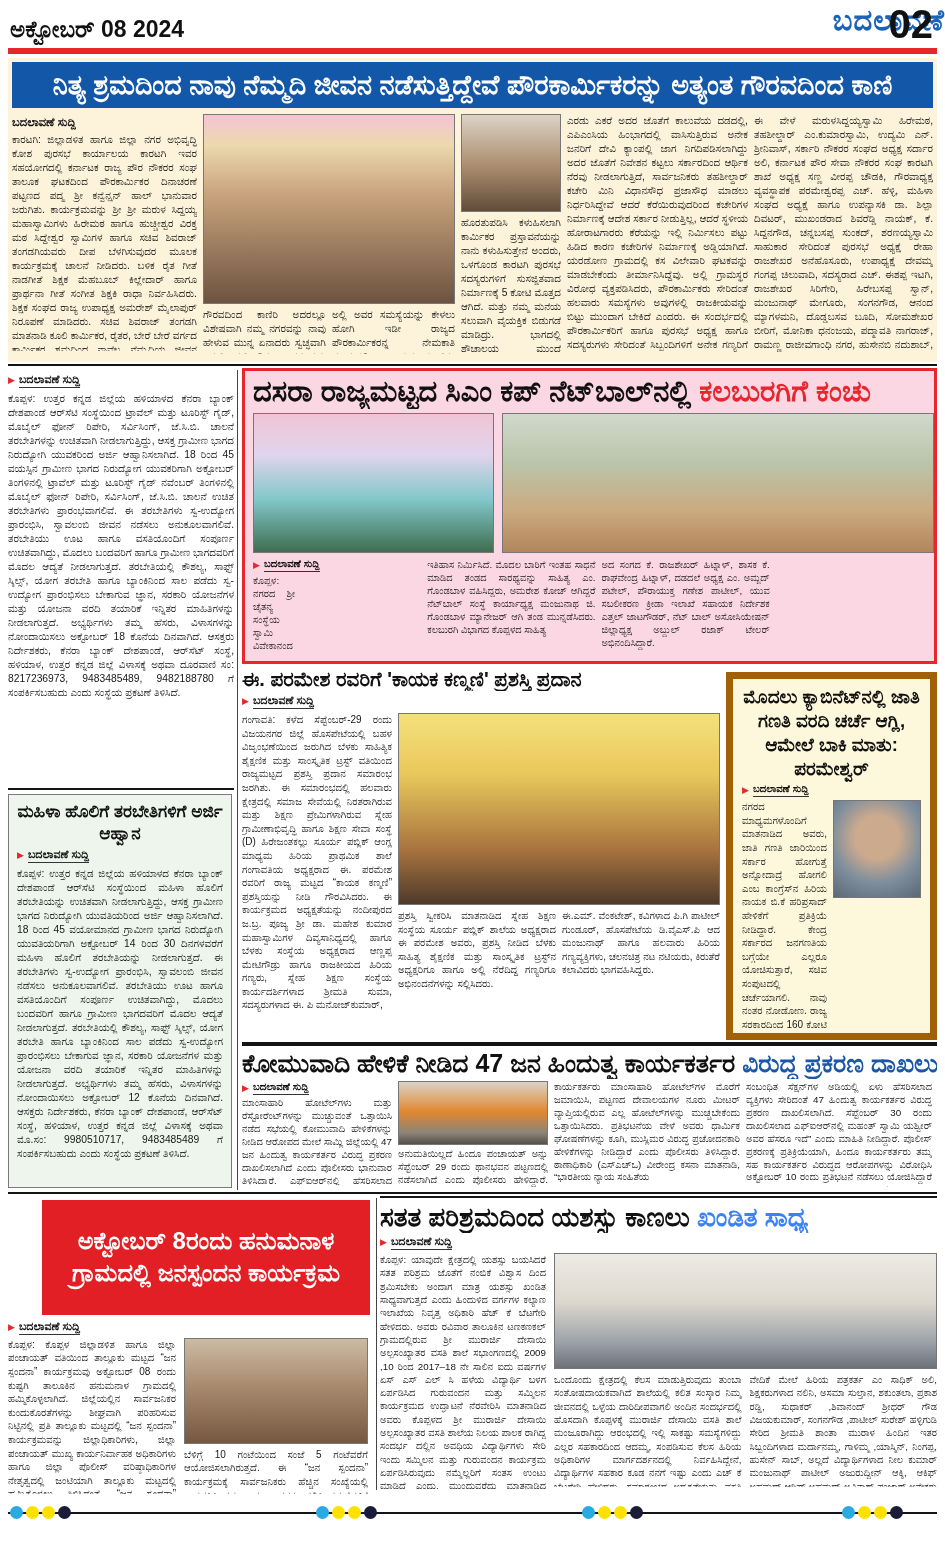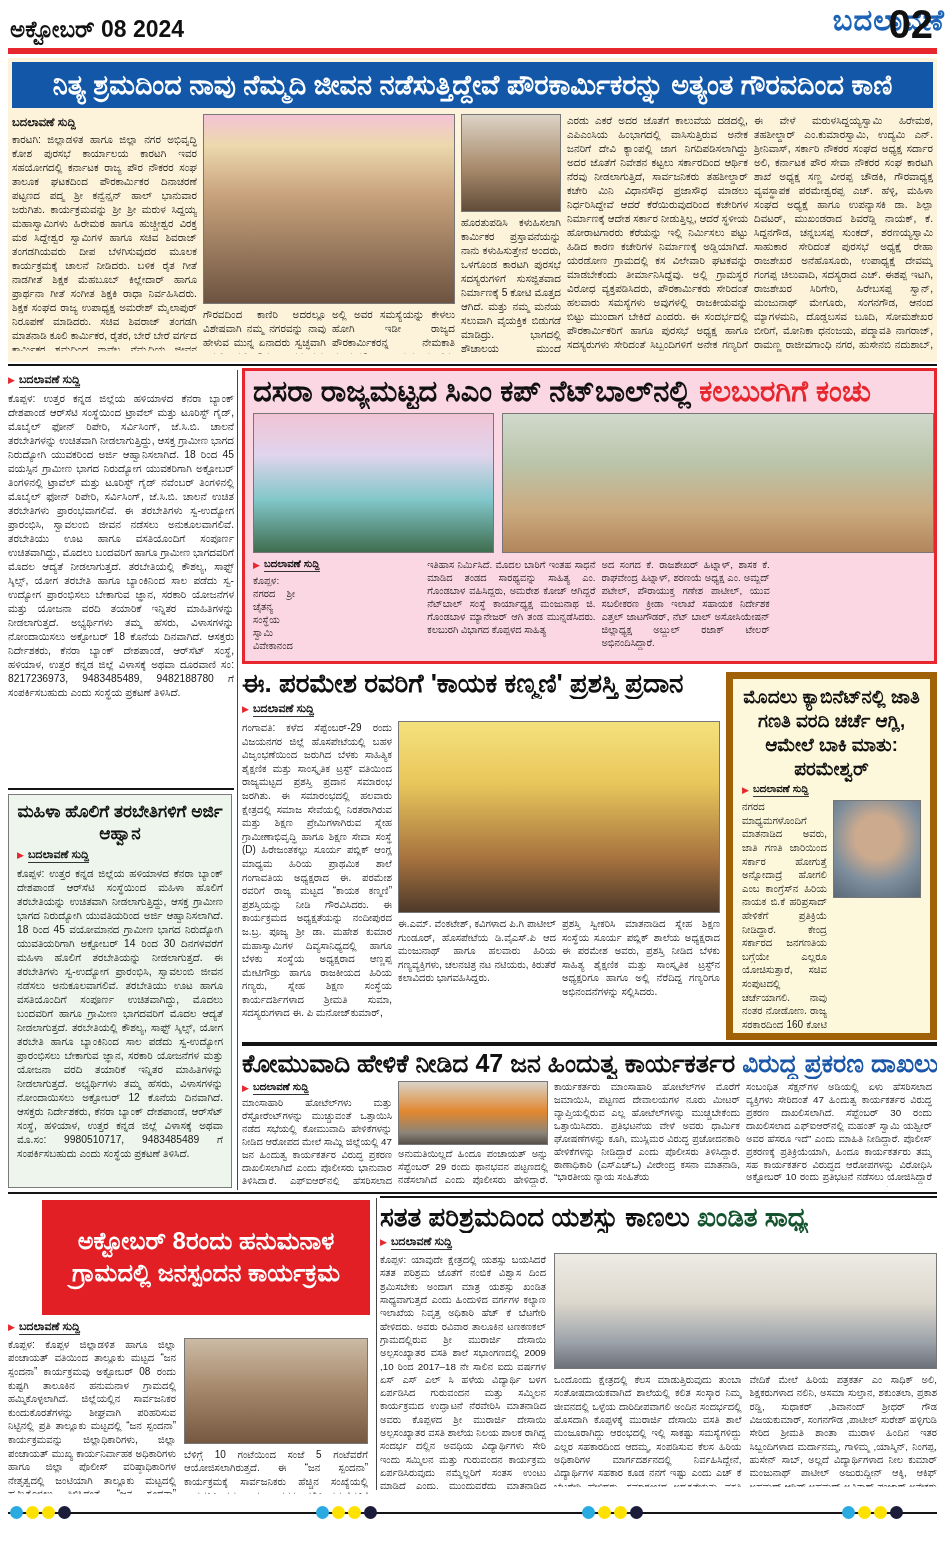--- a/index.html
+++ b/index.html
@@ -48,21 +48,21 @@
   
   .sports{position:absolute;left:242px;top:368px;width:695px;height:296px;background:#fbd7e3;
           border:3px solid #e8262d;box-sizing:border-box;overflow:hidden;}
   .sports h2{margin:4px 8px;font-size:29px;font-weight:bold;white-space:nowrap;overflow:hidden;}
   .sports h2 .acc{color:#e8262d;}
   .sports .photos{display:flex;gap:8px;margin:0 8px;height:140px;}
   .sports .txt{display:flex;gap:6px;margin:5px 8px 0 8px;height:96px;overflow:hidden;}
   .sports .txt .bt{font-size:9.8px;line-height:1.33;width:25%;}
   
   .award{position:absolute;left:242px;top:668px;width:478px;height:374px;overflow:hidden;}
-  .award h2{margin:0;font-size:26px;font-weight:bold;white-space:nowrap;overflow:hidden;}
+  .award h2{margin:0;font-size:20px;font-weight:bold;white-space:nowrap;overflow:hidden;}
   .award .row{display:flex;gap:6px;height:310px;overflow:hidden;}
   .award .lcol{width:150px;}
   .award .rblock{width:322px;display:flex;flex-direction:column;}
   .award .caps{display:flex;gap:6px;margin-top:4px;height:112px;overflow:hidden;}
   .award .caps .bt{width:50%;font-size:10px;}
   
   .cabinet{position:absolute;left:726px;top:672px;width:211px;height:368px;background:#fdf8dc;
            border:7px solid #a16207;box-sizing:border-box;padding:6px 9px;overflow:hidden;}
   .cabinet h2{margin:0 0 2px 0;font-size:18.5px;line-height:1.3;font-weight:bold;text-align:center;}
   .cabinet .portrait{float:right;width:86px;height:96px;margin:0 0 4px 6px;}
@@ -79,21 +79,21 @@
   .jana{position:absolute;left:8px;top:1200px;width:362px;height:294px;overflow:hidden;}
   .jana .redbox{background:#e31f26;color:#fff;text-align:center;font-size:24px;font-weight:bold;
                 line-height:1.35;padding:25px 6px;margin-left:34px;}
   .jana .row{display:flex;gap:8px;height:196px;overflow:hidden;}
   .jana .lcol{width:168px;}
   .jana .rcol{width:184px;display:flex;flex-direction:column;}
   
   .succ{position:absolute;left:380px;top:1196px;width:557px;height:298px;border-top:2px solid #141414;
         padding-top:4px;box-sizing:border-box;overflow:hidden;}
   .succ h2{margin:0 0 1px 0;font-size:26px;font-weight:bold;white-space:nowrap;overflow:hidden;}
-  .succ h2 .acc{color:#14532d;}
+  .succ h2 .acc{color:#3b82f6;}
   .succ .row{display:flex;gap:8px;height:238px;overflow:hidden;}
   .succ .lcol{width:166px;}
   .succ .rblock{flex:1;display:flex;flex-direction:column;}
   .succ .caps{display:flex;gap:8px;margin-top:4px;height:114px;overflow:hidden;}
   .succ .caps .bt{width:50%;}
   
   .foot-line{position:absolute;left:8px;top:1512px;width:929px;height:2px;background:#141414;}
   .dots{position:absolute;top:1506px;display:flex;gap:3px;}
   .dot{width:13px;height:13px;border-radius:50%;}
   .d-c{background:#29abe2;}.d-y{background:#ffe100;}.d-k{background:#1b1b3a;}
@@ -167,37 +167,37 @@
     </div>
     <div class="txt">
       <div style="width:25%">
         <div class="byline" style="margin:0 0 2px 0">
           <span class="tri">▶</span>
           <span class="bl" style="font-size:10px">ಬದಲಾವಣೆ ಸುದ್ದಿ</span>
         </div>
         <div class="bt" style="font-size:9.8px;line-height:1.33;height:78px">ಕೊಪ್ಪಳ: ನಗರದ ಶ್ರೀ ಚೈತನ್ಯ ಸಂಸ್ಥೆಯ ಸ್ವಾಮಿ ವಿವೇಕಾನಂದ ಪಿಯು ಕಾಲೇಜಿನ ಐದು ಜನ ಬಾಲಕಿಯರನ್ನು ಒಳಗೊಂಡ ಕಲಬುರಗಿ ಮಹಿಳಾ ನೆಟ್ ಬಾಲ್ ತಂಡ ರಾಜ್ಯಮಟ್ಟದ ಸಿಎಂ ಕಪ್ ನೆಟ್‌ಬಾಲ್ ಪಂದ್ಯಾಟದಲ್ಲಿ ರಾಜ್ಯಕ್ಕೆ ತೃತೀಯ ಸ್ಥಾನ (ಕಂಚಿನ ಪದಕ) ಸಂಪಾದಿಸುವ ಮೂಲಕ</div>
       </div>
       <div class="bt">ಇತಿಹಾಸ ನಿರ್ಮಿಸಿದೆ. ಮೊದಲ ಬಾರಿಗೆ ಇಂತಹ ಸಾಧನೆ ಮಾಡಿದ ತಂಡದ ಸಾರಥ್ಯವನ್ನು ಸಾಹಿತ್ಯ ಎಂ. ಗೊಂಡಬಾಳ ವಹಿಸಿದ್ದರು, ಅಮರೇಶ ಕೋಚ್ ಆಗಿದ್ದರೆ ನೆಟ್‌ಬಾಲ್ ಸಂಸ್ಥೆ ಕಾರ್ಯಾಧ್ಯಕ್ಷ ಮಂಜುನಾಥ ಜಿ. ಗೊಂಡಬಾಳ ಮ್ಯಾನೇಜರ್ ಆಗಿ ತಂಡ ಮುನ್ನಡೆಸಿದರು. ಕಲಬುರಗಿ ವಿಭಾಗದ ಕೊಪ್ಪಳದ ಸಾಹಿತ್ಯ</div>
-      <div class="bt">ಅದ ಸಂಗದ ಕೆ. ರಾಜಶೇಖರ್ ಹಿಟ್ನಾಳ್, ಶಾಸಕ ಕೆ. ರಾಘವೇಂದ್ರ ಹಿಟ್ನಾಳ್, ಶರಣಯೆ ಅಧ್ಯಕ್ಷ ಎಂ. ಅಮ್ಜದ್ ಪಟೇಲ್, ಪೌರಾಯುಕ್ತ ಗಣೇಶ ಪಾಟೀಲ್, ಯುವ ಸಬಲೀಕರಣ ಕ್ರೀಡಾ ಇಲಾಖೆ ಸಹಾಯಕ ನಿರ್ದೇಶಕ ಎತ್ತಲ್ ಜಾಟಗೌಡರ್, ನೆಟ್ ಬಾಲ್ ಅಸೋಸಿಯೇಷನ್ ಜಿಲ್ಲಾಧ್ಯಕ್ಷ ಅಬ್ದುಲ್ ರಜಾಕ್ ಟೇಲರ್ ಅಭಿನಂದಿಸಿದ್ದಾರೆ.</div>
+      <div class="bt">ಅದ ಸಂಗದ ಕೆ. ರಾಜಶೇಖರ್ ಹಿಟ್ನಾಳ್, ಶಾಸಕ ಕೆ. ರಾಘವೇಂದ್ರ ಹಿಟ್ನಾಳ್, ದಡದಲೆ ಅಧ್ಯಕ್ಷ ಎಂ. ಅಮ್ಜದ್ ಪಟೇಲ್, ಪೌರಾಯುಕ್ತ ಗಣೇಶ ಪಾಟೀಲ್, ಯುವ ಸಬಲೀಕರಣ ಕ್ರೀಡಾ ಇಲಾಖೆ ಸಹಾಯಕ ನಿರ್ದೇಶಕ ಎತ್ತಲ್ ಜಾಟಗೌಡರ್, ನೆಟ್ ಬಾಲ್ ಅಸೋಸಿಯೇಷನ್ ಜಿಲ್ಲಾಧ್ಯಕ್ಷ ಅಬ್ದುಲ್ ರಜಾಕ್ ಟೇಲರ್ ಅಭಿನಂದಿಸಿದ್ದಾರೆ.</div>
     </div>
   </section>
 
   <article class="award">
     <h2>ಈ. ಪರಮೇಶ ರವರಿಗೆ 'ಕಾಯಕ ಕಣ್ಮಣಿ' ಪ್ರಶಸ್ತಿ ಪ್ರದಾನ</h2>
     <div class="byline">
       <span class="tri">▶</span>
       <span class="bl">ಬದಲಾವಣೆ ಸುದ್ದಿ</span>
     </div>
     <div class="row">
       <div class="lcol bt" style="font-size:10px">ಗಂಗಾವತಿ: ಕಳೆದ ಸೆಪ್ಟೆಂಬರ್-29 ರಂದು ವಿಜಯನಗರ ಜಿಲ್ಲೆ ಹೊಸಪೇಟೆಯಲ್ಲಿ ಬಹಳ ವಿಜೃಂಭಣೆಯಿಂದ ಜರುಗಿದ ಬೆಳಕು ಸಾಹಿತ್ಯಿಕ ಶೈಕ್ಷಣಿಕ ಮತ್ತು ಸಾಂಸ್ಕೃತಿಕ ಟ್ರಸ್ಟ್ ವತಿಯಿಂದ ರಾಜ್ಯಮಟ್ಟದ ಪ್ರಶಸ್ತಿ ಪ್ರದಾನ ಸಮಾರಂಭ ಜರಗಿತು. ಈ ಸಮಾರಂಭದಲ್ಲಿ ಹಲವಾರು ಕ್ಷೇತ್ರದಲ್ಲಿ ಸಮಾಜ ಸೇವೆಯಲ್ಲಿ ನಿರತರಾಗಿರುವ ಮತ್ತು ಶಿಕ್ಷಣ ಪ್ರೇಮಿಗಳಾಗಿರುವ ಸ್ನೇಹ ಗ್ರಾಮೀಣಾಭಿವೃದ್ಧಿ ಹಾಗೂ ಶಿಕ್ಷಣ ಸೇವಾ ಸಂಸ್ಥೆ (D) ಹಿರೇಜಂತಕಲ್ಲು ಸೂರ್ಯ ಪಬ್ಲಿಕ್ ಆಂಗ್ಲ ಮಾಧ್ಯಮ ಹಿರಿಯ ಪ್ರಾಥಮಿಕ ಶಾಲೆ ಗಂಗಾವತಿಯ ಅಧ್ಯಕ್ಷರಾದ ಈ. ಪರಮೇಶ ರವರಿಗೆ ರಾಜ್ಯ ಮಟ್ಟದ “ಕಾಯಕ ಕಣ್ಮಣಿ” ಪ್ರಶಸ್ತಿಯನ್ನು ನೀಡಿ ಗೌರವಿಸಿದರು. ಈ ಕಾರ್ಯಕ್ರಮದ ಅಧ್ಯಕ್ಷತೆಯನ್ನು ನಂದೀಪುರದ ಜ.ಬ್ರ. ಪೂಜ್ಯ ಶ್ರೀ ಡಾ. ಮಹೇಶ ಕುಮಾರ ಮಹಾಸ್ವಾಮಿಗಳ ದಿವ್ಯಸಾನಿಧ್ಯದಲ್ಲಿ ಹಾಗೂ ಬೆಳಕು ಸಂಸ್ಥೆಯ ಅಧ್ಯಕ್ಷರಾದ ಆಣ್ಣಪ್ಪ ಮೇಟಿಗೌಡ್ರು ಹಾಗೂ ರಾಜಕೀಯದ ಹಿರಿಯ ಗಣ್ಯರು, ಸ್ನೇಹ ಶಿಕ್ಷಣ ಸಂಸ್ಥೆಯ ಕಾರ್ಯದರ್ಶಿಗಳಾದ ಶ್ರೀಮತಿ ಸುಮಾ, ಸದಸ್ಯರುಗಳಾದ ಈ. ಪಿ ಮನೋಜ್‌ಕುಮಾರ್,</div>
       <div class="rblock">
         <div class="photo ph-award" style="width:320px;height:190px"></div>
         <div class="caps">
+          <div class="bt">ಪ್ರಶಸ್ತಿ ಸ್ವೀಕರಿಸಿ ಮಾತನಾಡಿದ ಸ್ನೇಹ ಶಿಕ್ಷಣ ಸಂಸ್ಥೆಯ ಸೂರ್ಯ ಪಬ್ಲಿಕ್ ಶಾಲೆಯ ಅಧ್ಯಕ್ಷರಾದ ಈ ಪರಮೇಶ ಅವರು, ಪ್ರಶಸ್ತಿ ನೀಡಿದ ಬೆಳಕು ಸಾಹಿತ್ಯ ಶೈಕ್ಷಣಿಕ ಮತ್ತು ಸಾಂಸ್ಕೃತಿಕ ಟ್ರಸ್ಟ್‌ನ ಅಧ್ಯಕ್ಷರಿಗೂ ಹಾಗೂ ಅಲ್ಲಿ ನೆರೆದಿದ್ದ ಗಣ್ಯರಿಗೂ ಅಭಿನಂದನೆಗಳನ್ನು ಸಲ್ಲಿಸಿದರು.</div>
           <div class="bt">ಈ.ಎಮ್. ವೆಂಕಟೇಶ್, ಕವಿಗಳಾದ ಪಿ.ಗಿ ಪಾಟೀಲ್ ಗುಂಡೂರ್, ಹೊಸಪೇಟೆಯ ಡಿ.ವೈಎಸ್.ಪಿ ಆದ ಮಂಜುನಾಥ್ ಹಾಗೂ ಹಲವಾರು ಹಿರಿಯ ಗಣ್ಯವ್ಯಕ್ತಿಗಳು, ಚಲನಚಿತ್ರ ನಟ ನಟಿಯರು, ಕಿರುತೆರೆ ಕಲಾವಿದರು ಭಾಗವಹಿಸಿದ್ದರು.</div>
-          <div class="bt">ಪ್ರಶಸ್ತಿ ಸ್ವೀಕರಿಸಿ ಮಾತನಾಡಿದ ಸ್ನೇಹ ಶಿಕ್ಷಣ ಸಂಸ್ಥೆಯ ಸೂರ್ಯ ಪಬ್ಲಿಕ್ ಶಾಲೆಯ ಅಧ್ಯಕ್ಷರಾದ ಈ ಪರಮೇಶ ಅವರು, ಪ್ರಶಸ್ತಿ ನೀಡಿದ ಬೆಳಕು ಸಾಹಿತ್ಯ ಶೈಕ್ಷಣಿಕ ಮತ್ತು ಸಾಂಸ್ಕೃತಿಕ ಟ್ರಸ್ಟ್‌ನ ಅಧ್ಯಕ್ಷರಿಗೂ ಹಾಗೂ ಅಲ್ಲಿ ನೆರೆದಿದ್ದ ಗಣ್ಯರಿಗೂ ಅಭಿನಂದನೆಗಳನ್ನು ಸಲ್ಲಿಸಿದರು.</div>
         </div>
       </div>
     </div>
   </article>
 
   <article class="cabinet">
     <h2>ಮೊದಲು ಕ್ಯಾಬಿನೆಟ್‌ನಲ್ಲಿ ಜಾತಿ ಗಣತಿ ವರದಿ ಚರ್ಚೆ ಆಗ್ಲಿ, ಆಮೇಲೆ ಬಾಕಿ ಮಾತು: ಪರಮೇಶ್ವರ್</h2>
     <div class="byline" style="margin:2px 0">
       <span class="tri">▶</span>
       <span class="bl" style="font-size:10px">ಬದಲಾವಣೆ ಸುದ್ದಿ</span>

